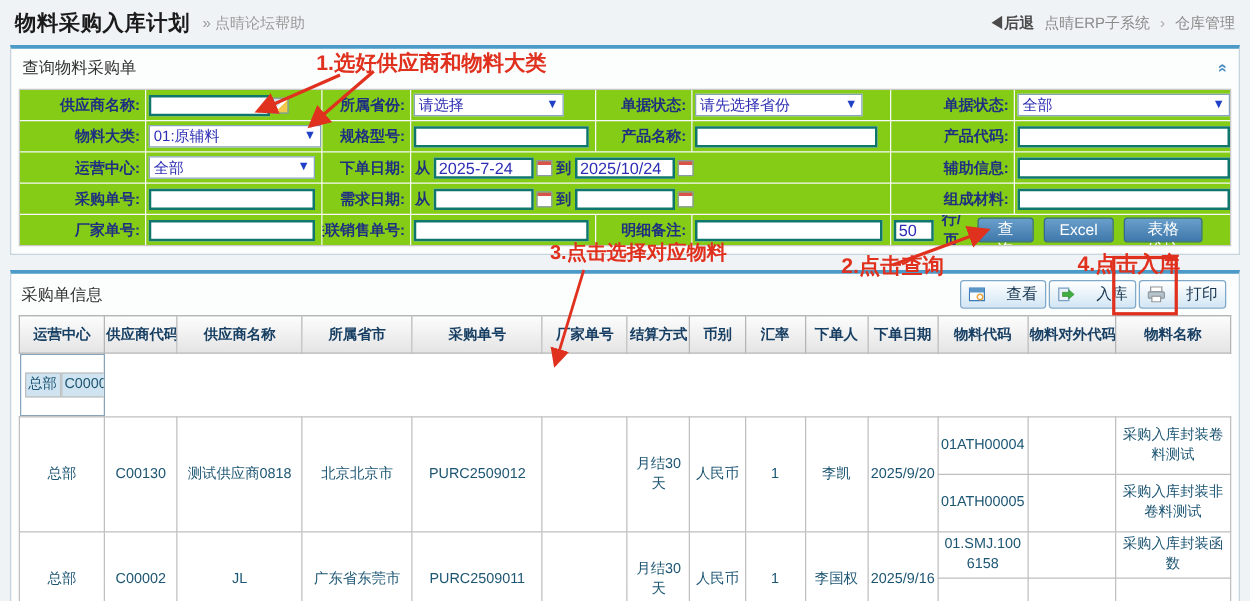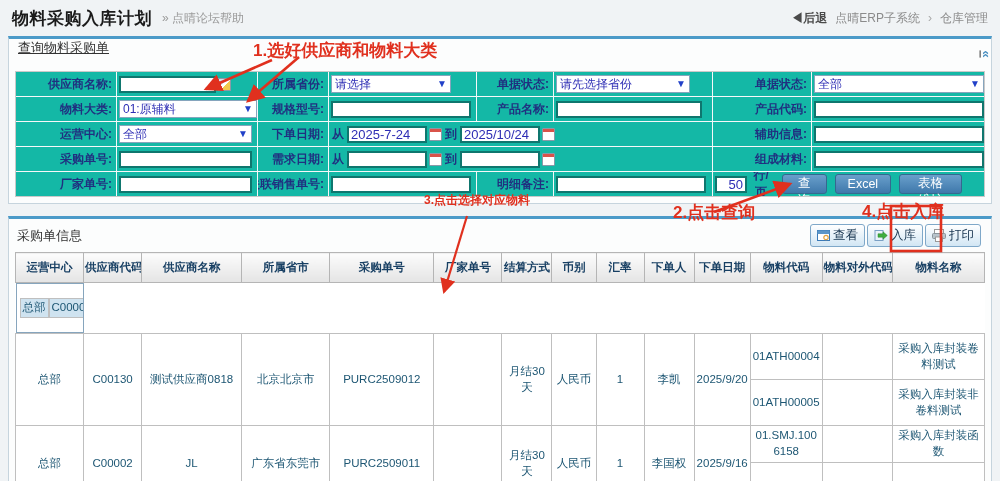--- a/index.html
+++ b/index.html
@@ -14,64 +14,64 @@
   
   .topbar { height:36px; display:flex; align-items:center; padding:0 12px; }
   .tb-title { font-size:17px; font-weight:bold; color:#1b1b1b; letter-spacing:0.5px; }
   .tb-help { font-size:12px; color:#9a9a9a; margin-left:10px; }
   .tb-right { margin-left:auto; font-size:12px; color:#8b8b8b; display:flex; align-items:center; gap:8px; }
   .tb-back { color:#4a4a4a; font-weight:bold; cursor:pointer; }
   .tb-sep { color:#a8a8a8; }
 
   
   .panel { margin:0 8px; background:#fcfdfd; border:1px solid #c6d4dd; border-top:3px solid #4b9ac8; position:relative; }
-  .panel-head { height:30px; display:flex; padding:0 9px; font-size:13px; color:#333;text-decoration:underline; }
+  .panel-head { height:30px; display:flex; align-items:center; padding:0 9px; font-size:13px; color:#333; }
   .collapse { margin-left:auto; color:#4a8fc0; font-weight:bold; font-size:13px; transform:rotate(90deg); cursor:pointer; }
 
   
   .filter-grid {
     margin:2px 6px 6px 6px;
     display:grid;
     grid-template-columns:100px 140px 70px 147px 76px 158px 98px 1fr;
     grid-auto-rows:24px;
     gap:1px;
     background:#f6f8f9;
     border:1px solid #c9c9c9;
   }
-  .fcell { background:#14b8a6; display:flex; align-items:center; overflow:hidden; }
+  .fcell { background:#84cc16; display:flex; align-items:center; overflow:hidden; }
   .lbl { justify-content:flex-end; padding-right:4px; font-size:12px; font-weight:bold; color:#203080; white-space:nowrap; }
   .fld { padding-left:2px; gap:2px; }
   .tin { height:17px; border:2px solid #0f766e; font-size:13px; color:#2d2db4; padding:0 2px; background:#fff; font-family:"Liberation Sans",sans-serif; }
   .sel { height:18px; background:#fff; border:1px solid #86a5bd; display:flex; align-items:center; justify-content:space-between; font-size:12px; color:#2d2db4; padding:0 3px; cursor:pointer; white-space:nowrap; overflow:hidden; }
   .chev { color:#2140c8; font-size:10px; line-height:1; margin-left:3px; }
   .cal { width:13px; height:13px; border:1px solid #8a99a8; border-radius:1px; background:linear-gradient(180deg,#d9534a 0 3px,#ffffff 3px); display:inline-block; cursor:pointer; flex:none; }
   .picker { width:13px; height:13px; border:1px solid #8a99a8; background:linear-gradient(135deg,#cfe0ef 0 40%,#ffffff 40% 55%,#f2c94c 55%); display:inline-block; cursor:pointer; flex:none; }
   .rangetxt { font-size:12px; font-weight:bold; color:#203080; padding:0 1px; }
   .actions { justify-content:flex-end; padding-right:22px; gap:4px; }
-  .pgsize { width:32px; text-align:right; }
+  .pgsize { width:32px; text-align:left; }
   .pgsuffix { font-size:12px; font-weight:bold; color:#203080; margin-right:3px;text-align:center; }
   .btn-blue { background:linear-gradient(#699fcb,#3f78ab); border:1px solid #35688f; color:#fff; font-size:12.5px; height:20px; padding:0 12px; border-radius:3px; margin-left:4px; cursor:pointer; font-family:"Liberation Sans",sans-serif; }
 
   
   .orders-panel { margin-top:12px; height:400px; }
   .panel-head2 { height:33px; display:flex; align-items:center; padding:0 8px; font-size:13px; color:#333; }
   .toolbar { margin-left:auto; display:flex; gap:2px; padding-right:2px; }
-  .btn-lite { background:linear-gradient(#ffffff,#d2e6f4); border:1px solid #7fa8c9; border-radius:3px; height:23px; padding:0 6px; font-size:12.5px; color:#17344f; display:flex; align-items:center; gap:3px; cursor:pointer; min-width:46px; justify-content:center; font-family:"Liberation Sans",sans-serif; }
+  .btn-lite { background:linear-gradient(#ffffff,#d2e6f4); border:1px solid #7fa8c9; border-radius:3px; height:23px; padding:0 6px; font-size:12.5px; color:#17344f; display:flex; align-items:center; gap:17px; cursor:pointer; min-width:46px; justify-content:center; font-family:"Liberation Sans",sans-serif; }
 
   table.orders { border-collapse:collapse; width:calc(100% - 12px); margin:0 6px; table-layout:fixed; background:#fff; border-top:1px solid #8f8f8f; }
   .orders th { background:linear-gradient(#fcfcfc,#e4e4e4); border:1px solid #b5b5b5; font-size:11.5px; font-weight:bold; color:#173f63; height:30px; padding:0 1px; white-space:nowrap; overflow:hidden; }
   .orders td { border:1px solid #bfbfbf; font-size:11.5px; color:#1d5673; text-align:center; padding:1px 2px; word-break:break-all; line-height:1.35; background:#fff; }
   tr.sel td { background:#cfe3f0; }
   td.c-date { white-space:nowrap; word-break:keep-all; overflow:hidden; }
 
   
   .ann { position:absolute; color:#e0301e; font-weight:bold; z-index:11; white-space:nowrap; }
   #ann1 { left:253px; top:39px;  font-size:17px; }
   #ann2 { left:662px; top:201px; font-size:17px;margin-left:11px; }
-  #ann3 { left:424px; top:192px; font-size:12px; }
+  #ann3 { left:440px; top:192px; font-size:16px; }
   #ann4 { left:862px; top:200px; font-size:17px; }
   svg.overlay { position:absolute; left:0; top:0; width:1000px; height:481px; pointer-events:none; z-index:10; }
 </style>
 </head>
 <body>
 
 <div class="page">
 
   <div class="topbar">
     <span class="tb-title">物料采购入库计划</span>

